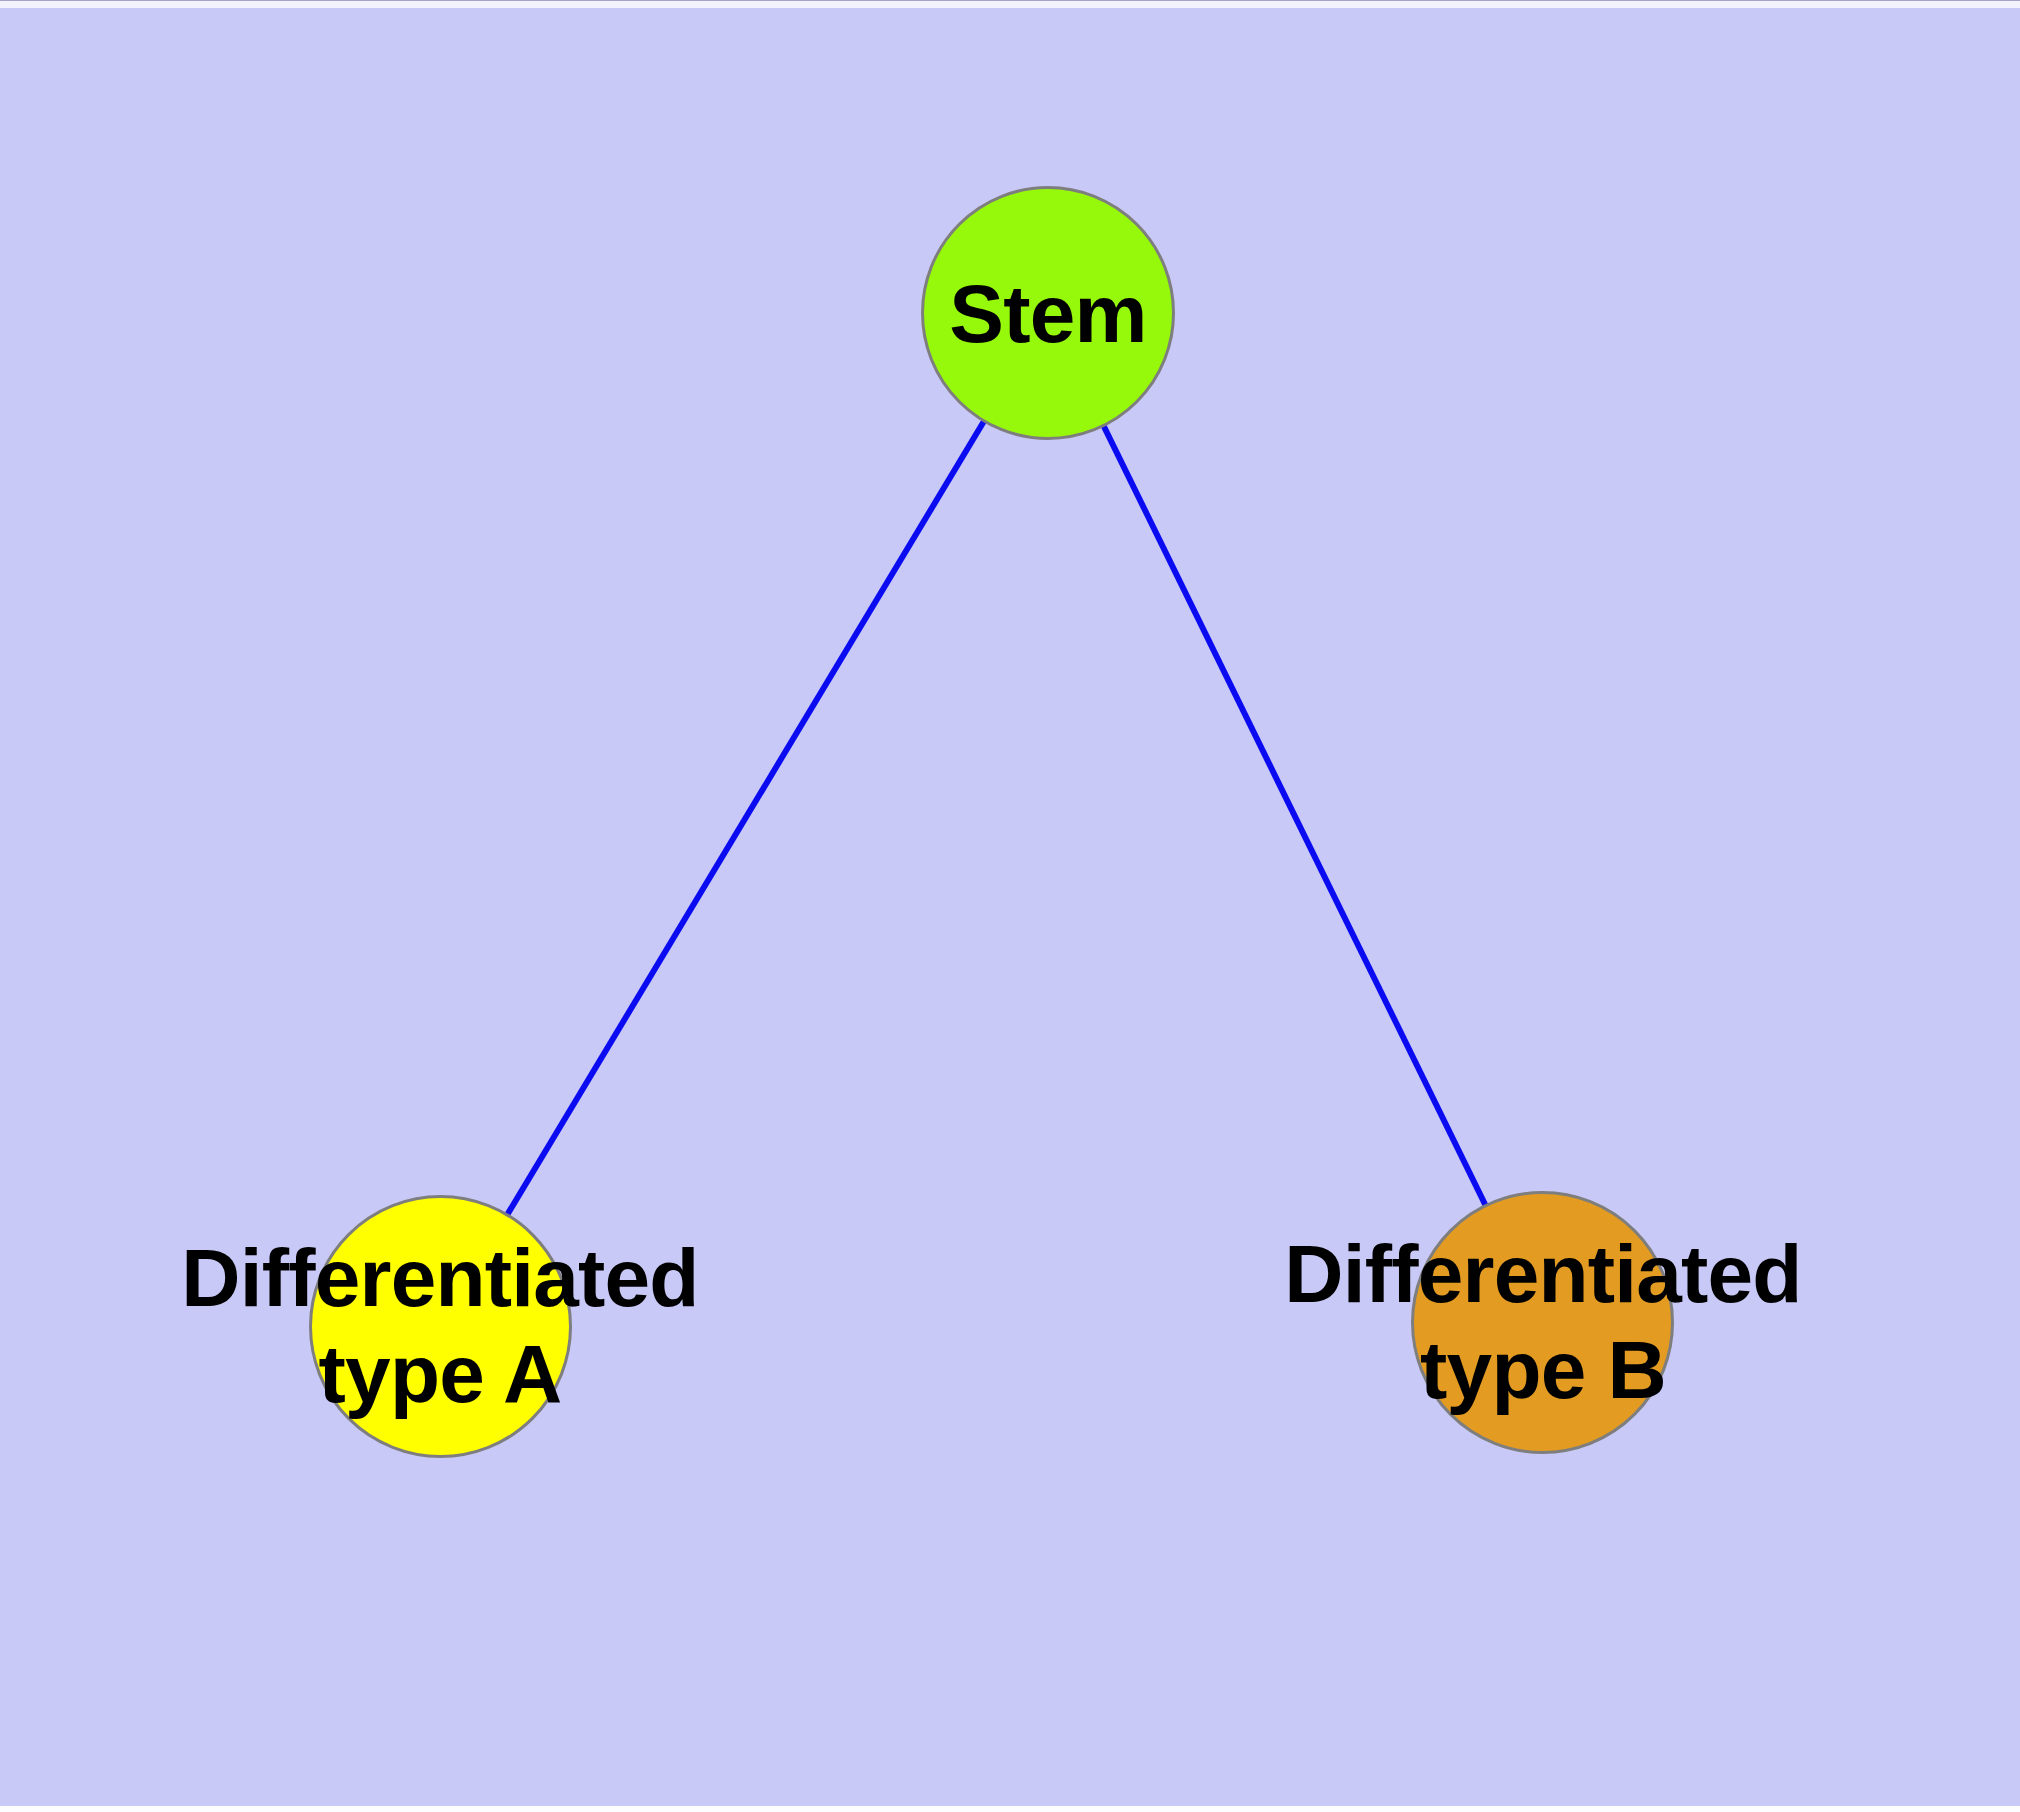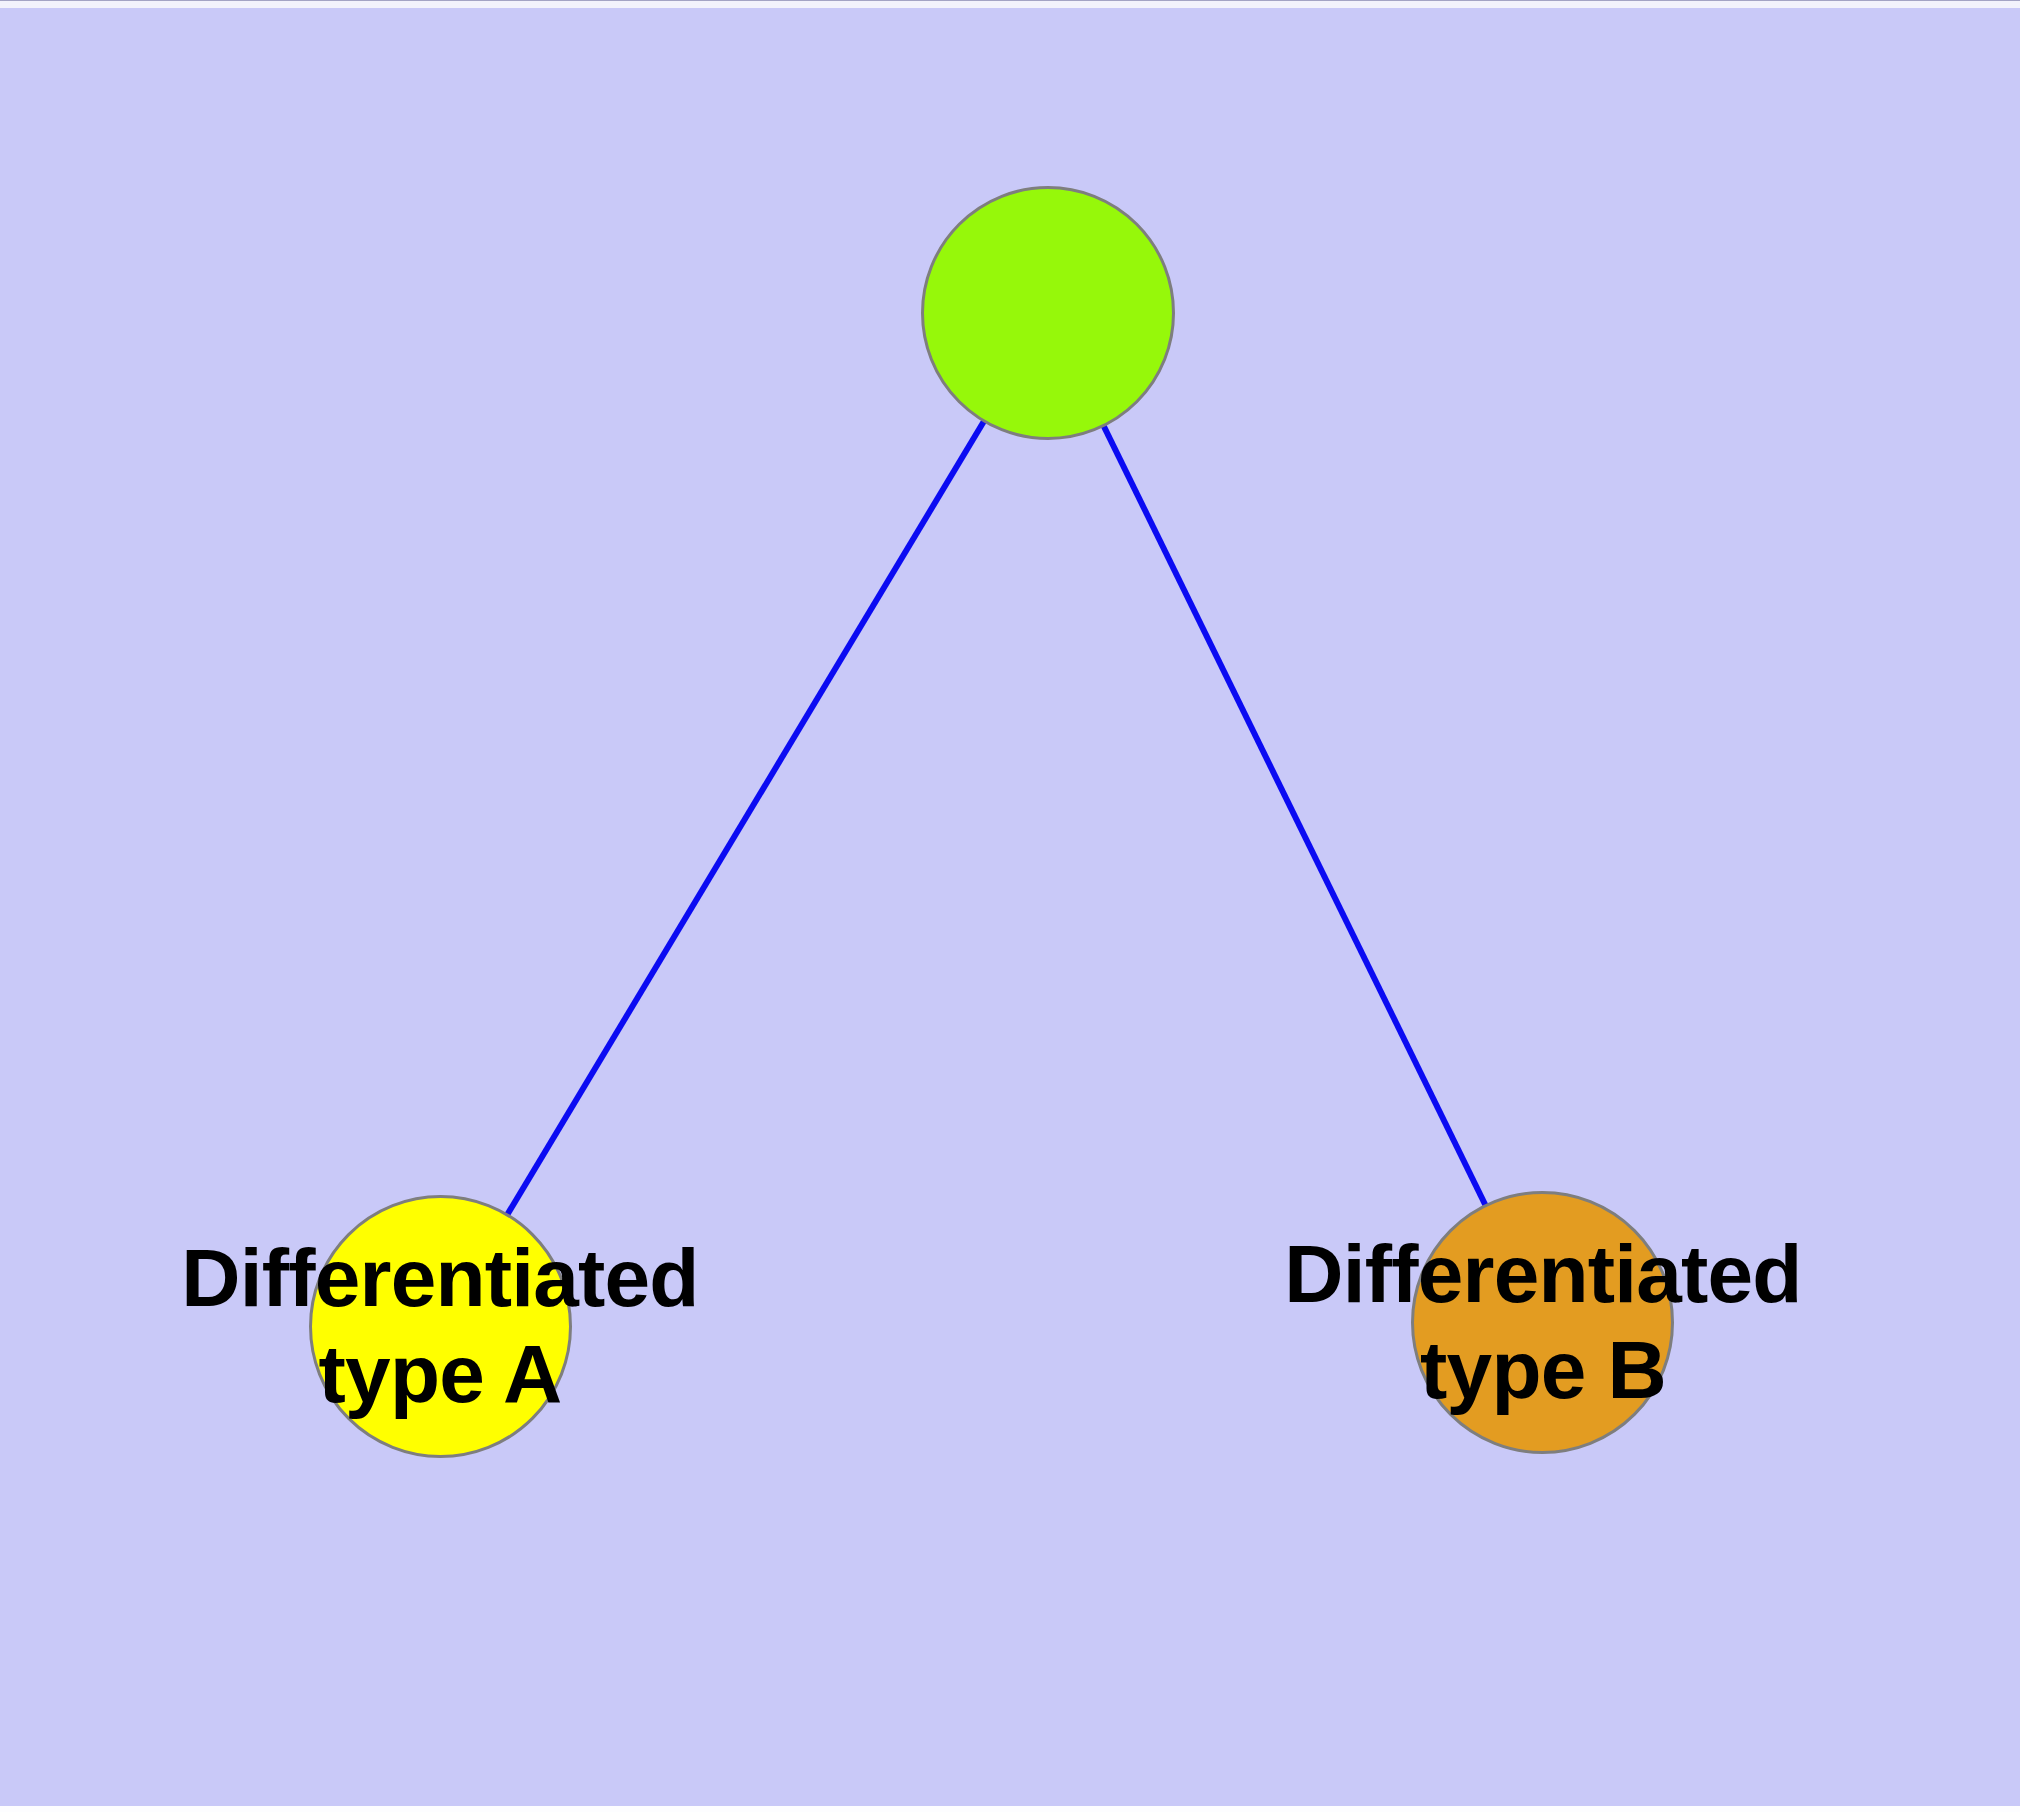--- a/index.html
+++ b/index.html
@@ -61,20 +61,21 @@
 
   <svg class="edge-layer" viewBox="0 0 2384 2138" xmlns="http://www.w3.org/2000/svg">
     <line class="edge" x1="1237" y1="370" x2="519" y2="1565" stroke="#0B0BF2" stroke-width="7"></line>
     <line class="edge" x1="1237" y1="370" x2="1820" y2="1560" stroke="#0B0BF2" stroke-width="7"></line>
   </svg>
 
   <div class="node" style="left: 921px; top: 186px; height: 254px; width: 254px; background: rgb(150, 248, 10); border-color: rgb(126, 126, 126);"></div>
   <div class="node" style="left: 309px; top: 1195px; height: 263px; width: 263px; background: rgb(255, 255, 0); border-color: rgb(126, 126, 126);"></div>
   <div class="node" style="left: 1411px; top: 1191px; height: 263px; width: 263px; background: rgb(227, 156, 33); border-color: rgb(126, 126, 126);"></div>
 
+  <div class="label" style="left: 1048px; top: 314px; color: rgb(0, 0, 0);">Stem</div>
   <div class="label" style="left: 440px; top: 1326px; color: rgb(0, 0, 0);">Differentiated
 type A</div>
   <div class="label" style="left: 1543px; top: 1322px; color: rgb(0, 0, 0);">Differentiated
 type B</div>
 
   <div class="window-top-edge" style="background: rgb(242, 242, 252); border-top-color: rgb(163, 163, 196);"></div>
   <div class="window-bottom-edge" style="background: rgb(253, 253, 255);"></div>
 </div>
 
 

